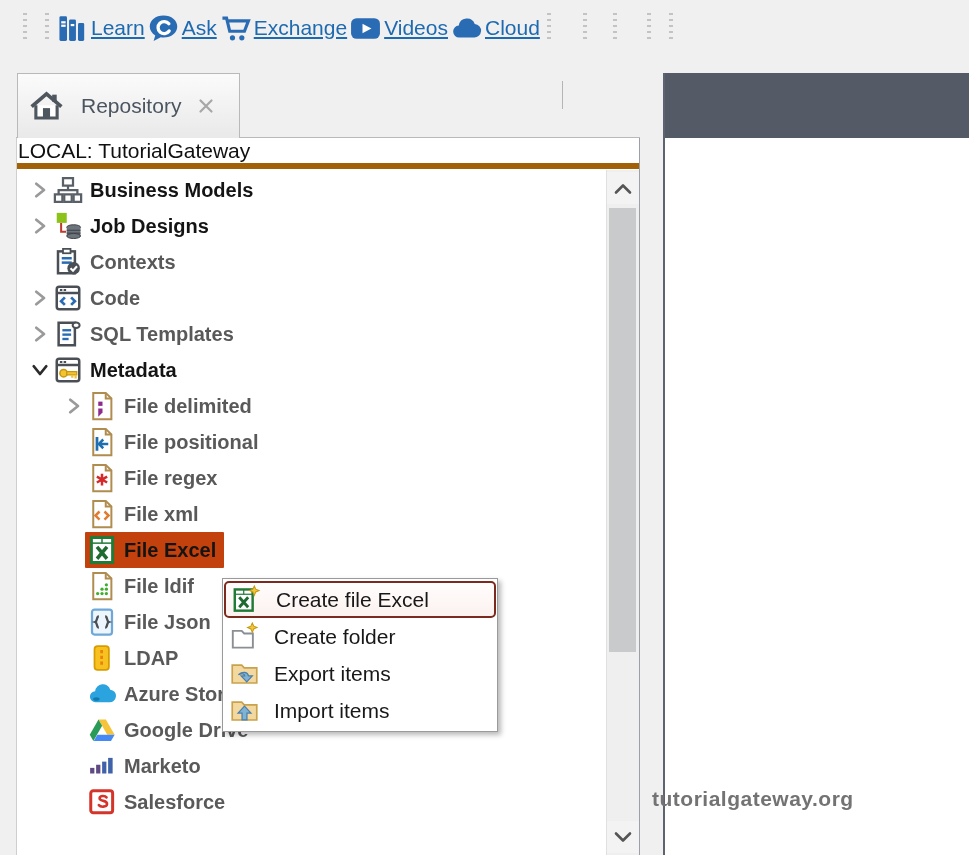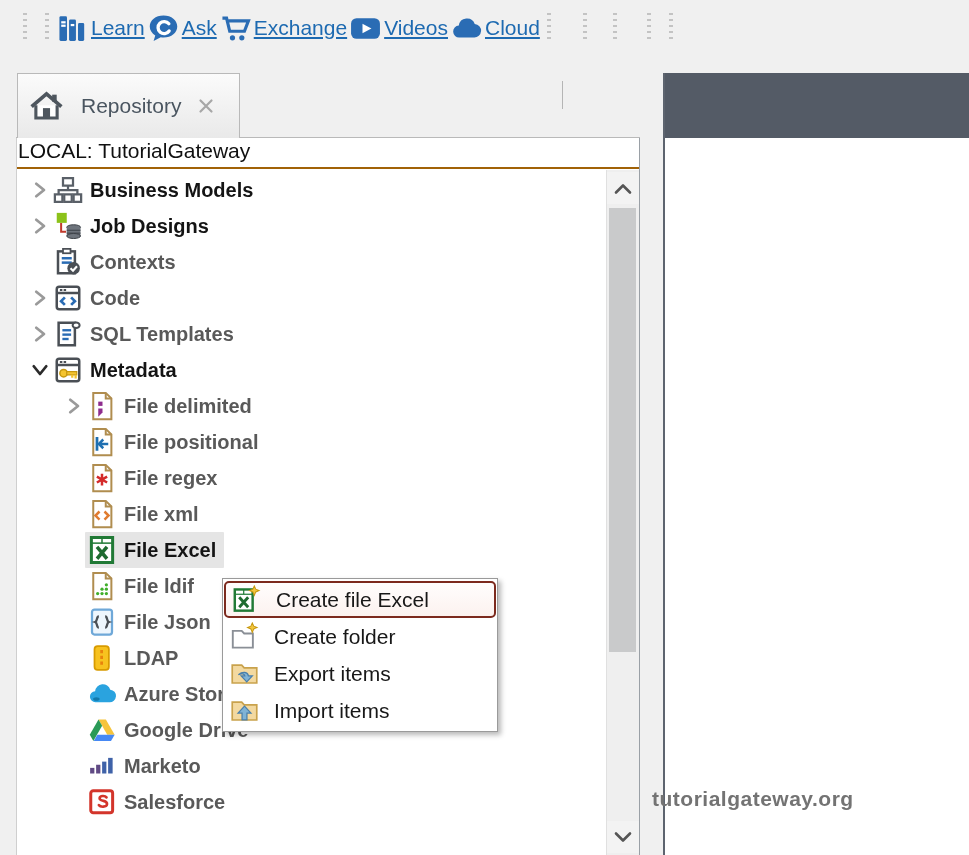--- a/index.html
+++ b/index.html
@@ -34,36 +34,36 @@
   .tab-close { cursor:pointer; }
   .tab-close svg { width:22px; height:22px; }
   .panel-toolbar { position:absolute; right:4px; top:8px; display:flex; align-items:center; }
   .pt-btn { border:none; background:transparent; padding:0; margin:0 5px; cursor:pointer; }
   .pt-sep { width:1px; height:28px; background:#b5b5b5; margin:0 5px; }
   .pt-spacer { width:14px; }
   .pt-caret { margin:0 7px; cursor:pointer; }
 
   .panel-body { position:absolute; left:16px; top:138px; width:624px; height:717px;
     background:#fff; border-left:1px solid #cfcfcf; border-right:1px solid #9aa0a6; z-index:2; }
-  .local-header { height:31px; border-bottom:2px solid #a16207; font-size:21px; color:#101010;
+  .local-header { height:31px; border-bottom:6px solid #a16207; font-size:21px; color:#101010;
     padding:1px 0 0 1px; white-space:nowrap; background:#fff; }
 
   .tree { position:relative; padding-top:3px; }
   .row { height:36px; display:flex; align-items:center; cursor:pointer; }
   .row .expander { width:22px; height:22px; margin-left:12px; flex:none;
     display:flex; align-items:center; justify-content:center; }
   .row.lv1 .expander { margin-left:46px; }
   .row .expander svg { width:20px; height:20px; }
   .row-inner { display:flex; align-items:center; padding:3px 8px 3px 2px; border-radius:1px; }
   .row .t-icon { width:30px; height:30px; flex:none; margin-right:7px; }
   .row .t-icon svg { width:30px; height:30px; }
   .row .label { font-size:20px; font-weight:bold; white-space:nowrap; }
   .row.tone-black .label { color:#141414; }
   .row.tone-gray .label { color:#595959; }
-  .row.selected .row-inner { background:#e5e5e5; }
+  .row.selected .row-inner { background:#c2410c; }
 
   
   .scrollbar { position:absolute; top:32px; right:0; bottom:0; width:33px; background:#efefef; border-left:1px solid #e0e0e0; }
   .sb-up,.sb-down { position:absolute; left:0; width:100%; height:32px; display:flex;
     align-items:center; justify-content:center; background:#f3f3f3; cursor:pointer; }
   .sb-up { top:2px; } .sb-down { bottom:2px; }
   .sb-up svg,.sb-down svg { width:20px; height:15px; }
   .sb-thumb { position:absolute; left:2px; right:3px; top:38px; height:444px; background:#c9cacb; cursor:pointer; }
 
   

